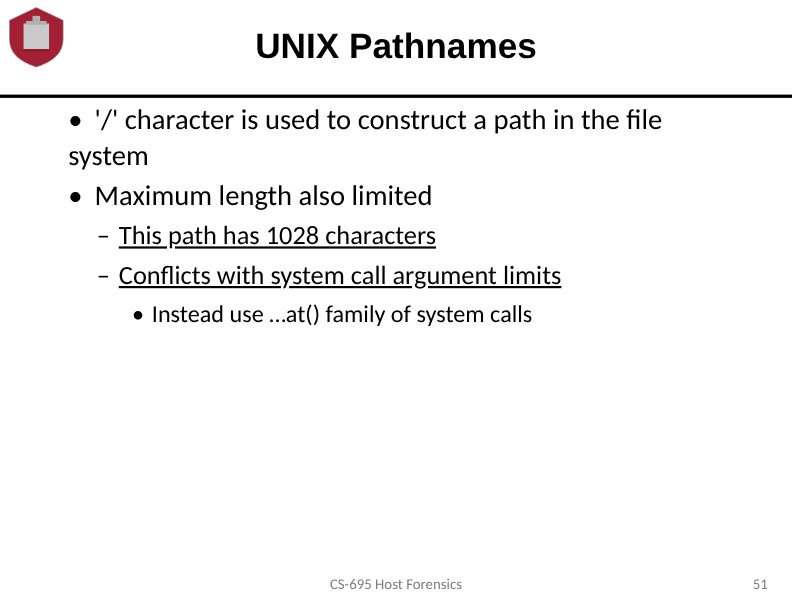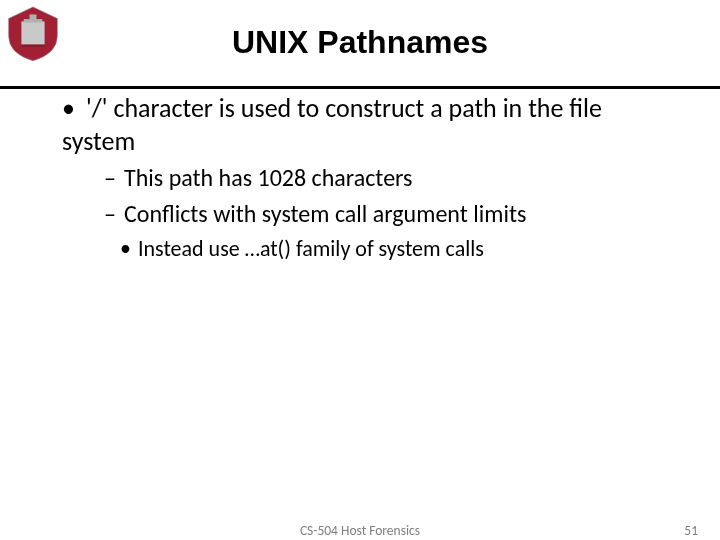--- a/index.html
+++ b/index.html
@@ -4,21 +4,21 @@
 <style>
   * { margin: 0; padding: 0; box-sizing: border-box; }
   html, body { width: 720px; height: 540px; font-family: Calibri, Arial, sans-serif; background: #fff; color: #000; }
   .slide { position: relative; width: 720px; height: 540px; padding: 0; }
   .logo { position: absolute; top: 4px; left: 4px; width: 58px; height: 58px; }
   .title { position: absolute; top: 24px; left: 0; right: 0; text-align: center; font-size: 32px; font-weight: 700; font-family: Arial, Helvetica, sans-serif; }
   .divider { position: absolute; top: 86px; left: 0; width: 720px; height: 3px; background: #000; }
   .content { position: absolute; top: 92px; left: 62px; right: 40px; }
   .l1 { font-size: 26px; margin-bottom: 4px; line-height: 1.25; }
   .l1 .bullet { display: inline-block; width: 24px; }
-  .l2 { font-size: 24px; margin: 6px 0 6px 42px; line-height: 1.25; }
+  .l2 { font-size: 24px; margin: 6px 0 6px 26px; line-height: 1.25; text-decoration: underline; }
   .l2 .dash { display: inline-block; width: 20px; }
   .code { font-family: Arial, Helvetica, sans-serif; font-size: 15px; margin: 6px 0 8px 0; white-space: nowrap; }
   .l3 { font-size: 22px; margin: 4px 0 0 58px; line-height: 1.25; }
   .l3 .bullet { display: inline-block; width: 18px; }
   .footer { position: absolute; bottom: 18px; left: 0; right: 0; font-size: 13.5px; color: #7f7f7f; }
   .footer .date { position: absolute; left: 62px; margin-top: 32px; }
   .footer .course { position: absolute; left: 0; right: 0; text-align: center; }
   .footer .page { position: absolute; right: 22px; }
 </style>
 </head>
@@ -36,30 +36,33 @@
     </svg>
   </div>
 
   <div class="title">UNIX Pathnames</div>
   <div class="divider"></div>
 
   <div class="content">
     <div class="l1">
       <span class="bullet">•</span><span>'/' character is used to construct a path in the file system</span>
     </div>
+    <div class="l1">
+      <span class="bullet">•</span><span>Maximum length also limited</span>
+    </div>
     <div class="l2">
       <span class="dash">–</span><span>This path has 1028 characters</span>
     </div>
     <div class="l2">
       <span class="dash">–</span><span>Conflicts with system call argument limits</span>
     </div>
     <div class="l3">
       <span class="bullet">•</span><span>Instead use …at() family of system calls</span>
     </div>
   </div>
 
   <div class="footer">
     <span class="date">1/22/13</span>
-    <span class="course">CS-504 Host Forensics</span>
+    <span class="course">CS-695 Host Forensics</span>
     <span class="page">51</span>
   </div>
 
 </div>
 
 </body></html>

